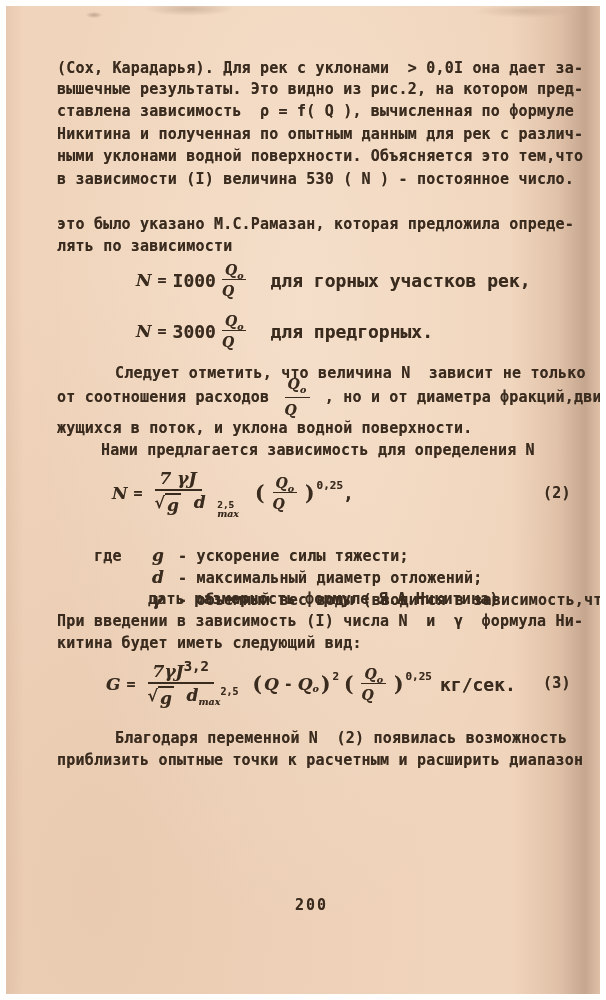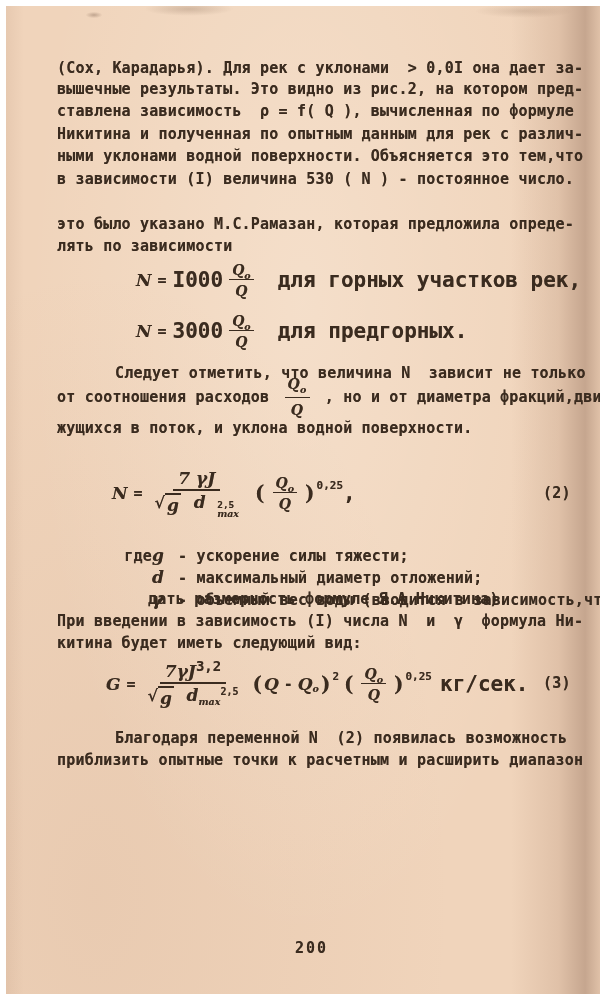--- a/index.html
+++ b/index.html
@@ -28,39 +28,39 @@
     font-size:15px;line-height:22px;font-weight:700;color:#3a2b1f;
     letter-spacing:0.2px;text-shadow:0 0 0.6px rgba(58,43,31,0.55);
   }
   .ind58{text-indent:58px;}
   .ind44{text-indent:44px;}
   .eq{
     position:absolute;display:flex;align-items:center;
     color:#3a2b1f;font-weight:700;text-shadow:0 0 0.5px rgba(58,43,31,0.5);
   }
   .var{font-family:"DejaVu Serif",serif;font-style:italic;font-size:17px;font-weight:700;}
-  .m{font-family:"DejaVu Sans Mono",monospace;font-size:21px;font-weight:700;}
+  .m{font-family:"DejaVu Sans Mono",monospace;font-size:18px;font-weight:700;}
   .op{font-family:"DejaVu Sans Mono",monospace;font-size:15px;margin:0 6px;}
-  .frac{display:inline-flex;flex-direction:column;align-items:center;margin:0 6px;}
+  .frac{display:inline-flex;flex-direction:column;align-items:flex-start;margin:0 6px;}
   .fnum{border-bottom:2px solid #3a2b1f;padding:0 5px 1px;}
   .fden{padding-top:1px;}
   .fs .var{font-size:14px;}
   .fs .fnum{border-bottom-width:1.5px;padding:0 3px 0;}
   .vsub{font-family:"DejaVu Serif",serif;font-style:italic;font-size:9.5px;position:relative;top:4px;}
   .vsup{font-size:14px;position:relative;top:-6px;}
   .exp{font-size:11px;position:relative;top:-8px;font-family:"DejaVu Sans Mono",monospace;}
   .paren{font-family:"DejaVu Serif",serif;font-size:20px;font-weight:700;margin:0 2px;}
   .sqrt{display:inline-flex;align-items:flex-start;}
   .sqrt .rad{font-size:16px;}
   .sqrt .arg{border-top:2px solid #3a2b1f;padding:0 2px;}
   .supsub{display:inline-flex;flex-direction:column;justify-content:center;margin-left:2px;line-height:9px;text-align:left;}
   .ss-t{font-size:9.5px;font-family:"DejaVu Sans Mono",monospace;}
   .ss-b{font-size:9.5px;font-family:"DejaVu Serif",serif;font-style:italic;}
   .caption{margin-left:18px;}
-  .wlabel{display:inline-block;width:58px;text-align:right;}
+  .wlabel{display:inline-block;width:58px;}
   .wsym{display:inline-block;width:26px;}
   .composite{display:flex;align-items:center;}
   .pagenum{left:289px;letter-spacing:2px;}
 </style>
 </head>
 <body>
 
 <div class="page">
   <div class="smudge s1"></div>
   <div class="smudge s2"></div>
@@ -100,20 +100,21 @@
   <div class="line ind58" style="top:356px">Следует отметить, что величина N  зависит не только</div>
   <div class="line composite" style="top:373px;height:36px">
     <span>от соотношения расходов </span>
     <span class="frac fs">
       <span class="fnum"><span class="var">Q</span><span class="vsub">o</span></span>
       <span class="fden"><span class="var">Q</span></span>
     </span>
     <span> , но и от диаметра фракций,дви-</span>
   </div>
   <div class="line" style="top:411px">жущихся в поток, и уклона водной поверхности.</div>
+  <div class="line ind44" style="top:433px">Нами предлагается зависимость для определения N</div>
 
   <div class="eq" style="top:460px;left:106px;height:54px">
     <span class="var">N</span>
     <span class="op">=</span>
     <span class="frac">
       <span class="fnum"><span class="var">7 γJ</span></span>
       <span class="fden">
         <span class="sqrt">
             <span class="var rad">√</span>
             <span class="arg var">g</span>
@@ -177,14 +178,14 @@
     </span>
     <span class="paren">)</span>
     <span class="exp">0,25</span>
     <span class="m" style="margin-left:8px">кг/сек.</span>
   </div>
   <div class="line" style="top:666px;left:537px">(3)</div>
 
   <div class="line ind58" style="top:721px">Благодаря переменной N  (2) появилась возможность</div>
   <div class="line" style="top:743px">приблизить опытные точки к расчетным и расширить диапазон</div>
 
-  <div class="line pagenum" style="top:931px">200</div>
+  <div class="line pagenum" style="top:888px">200</div>
 </div>
 
 </body></html>

